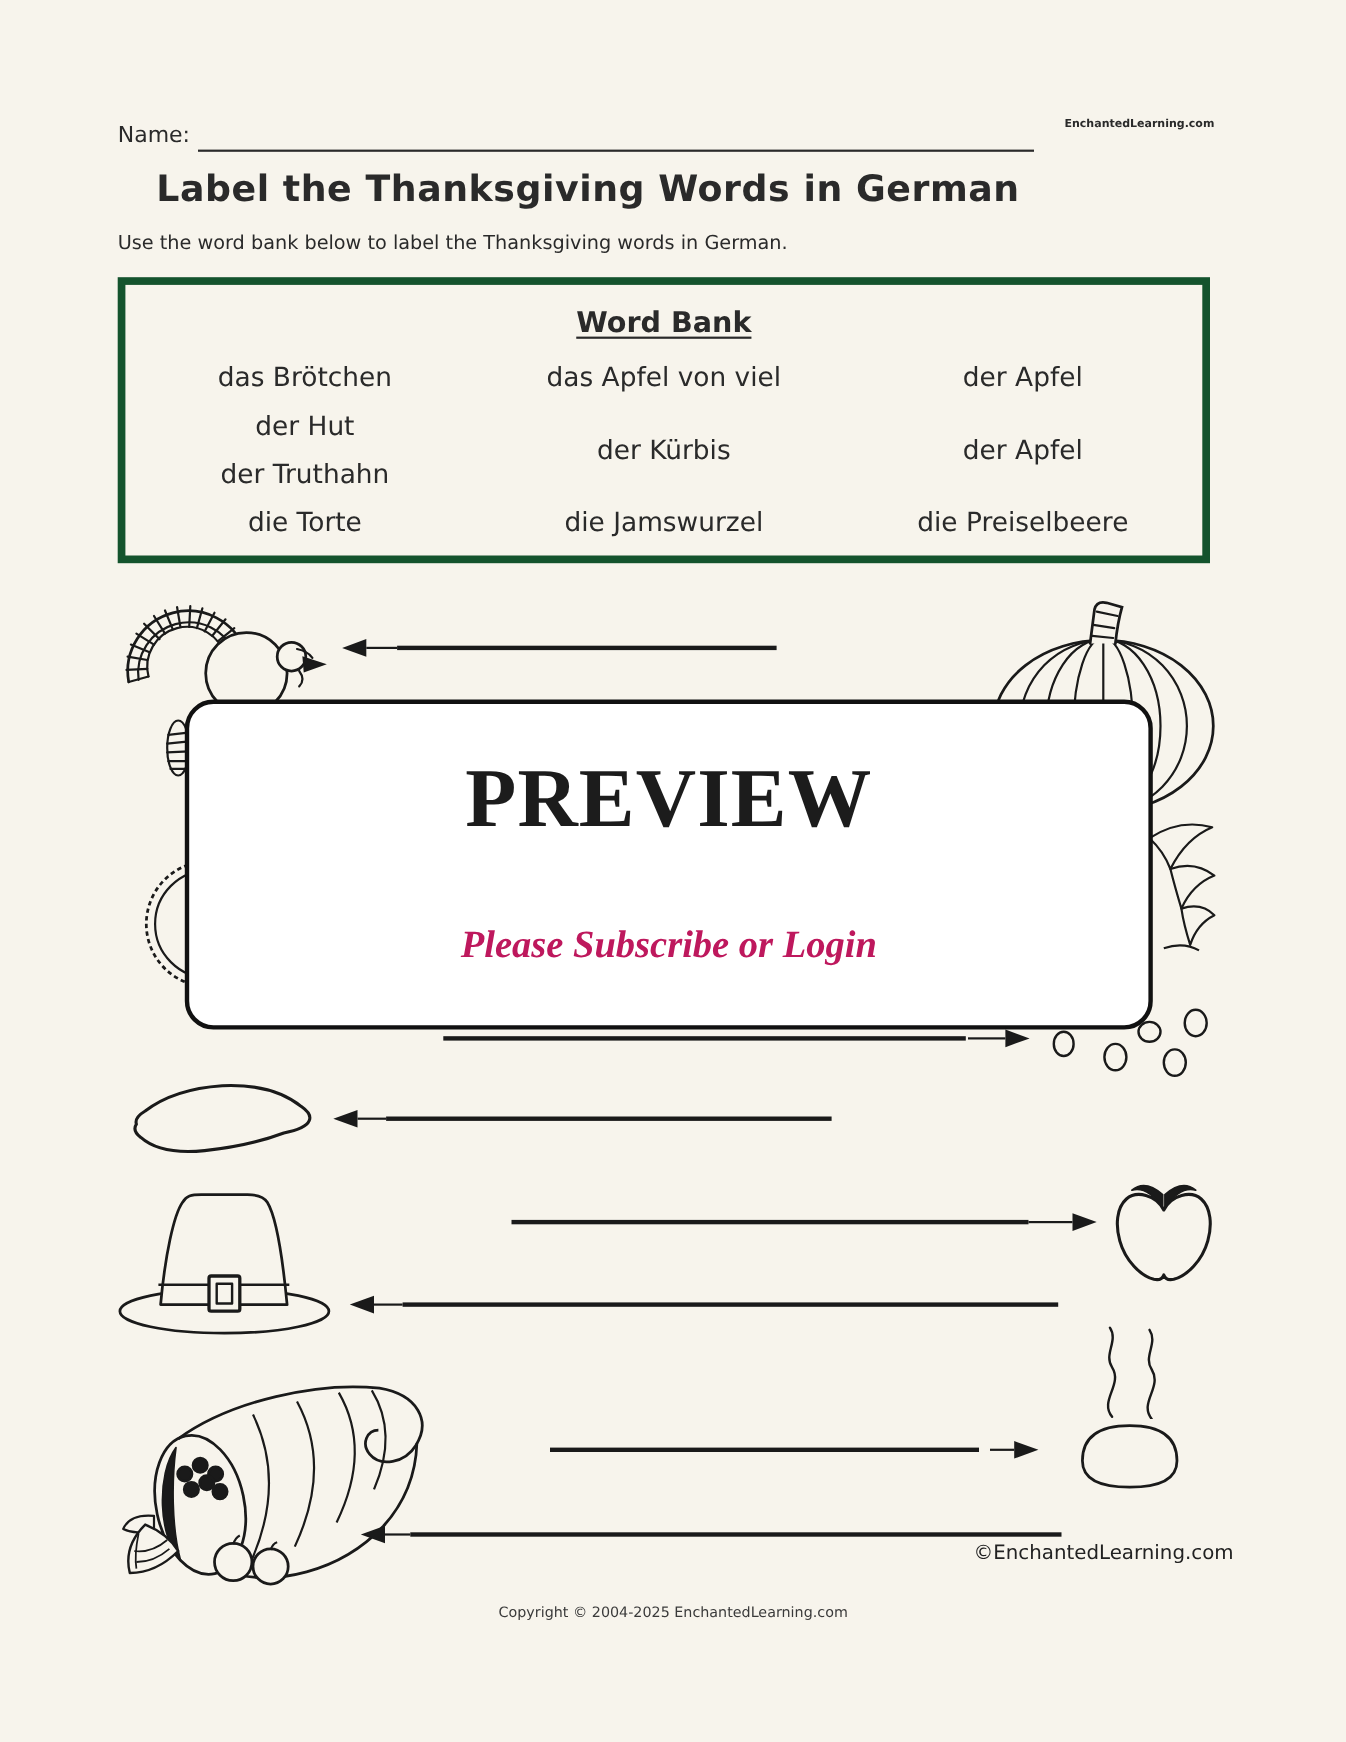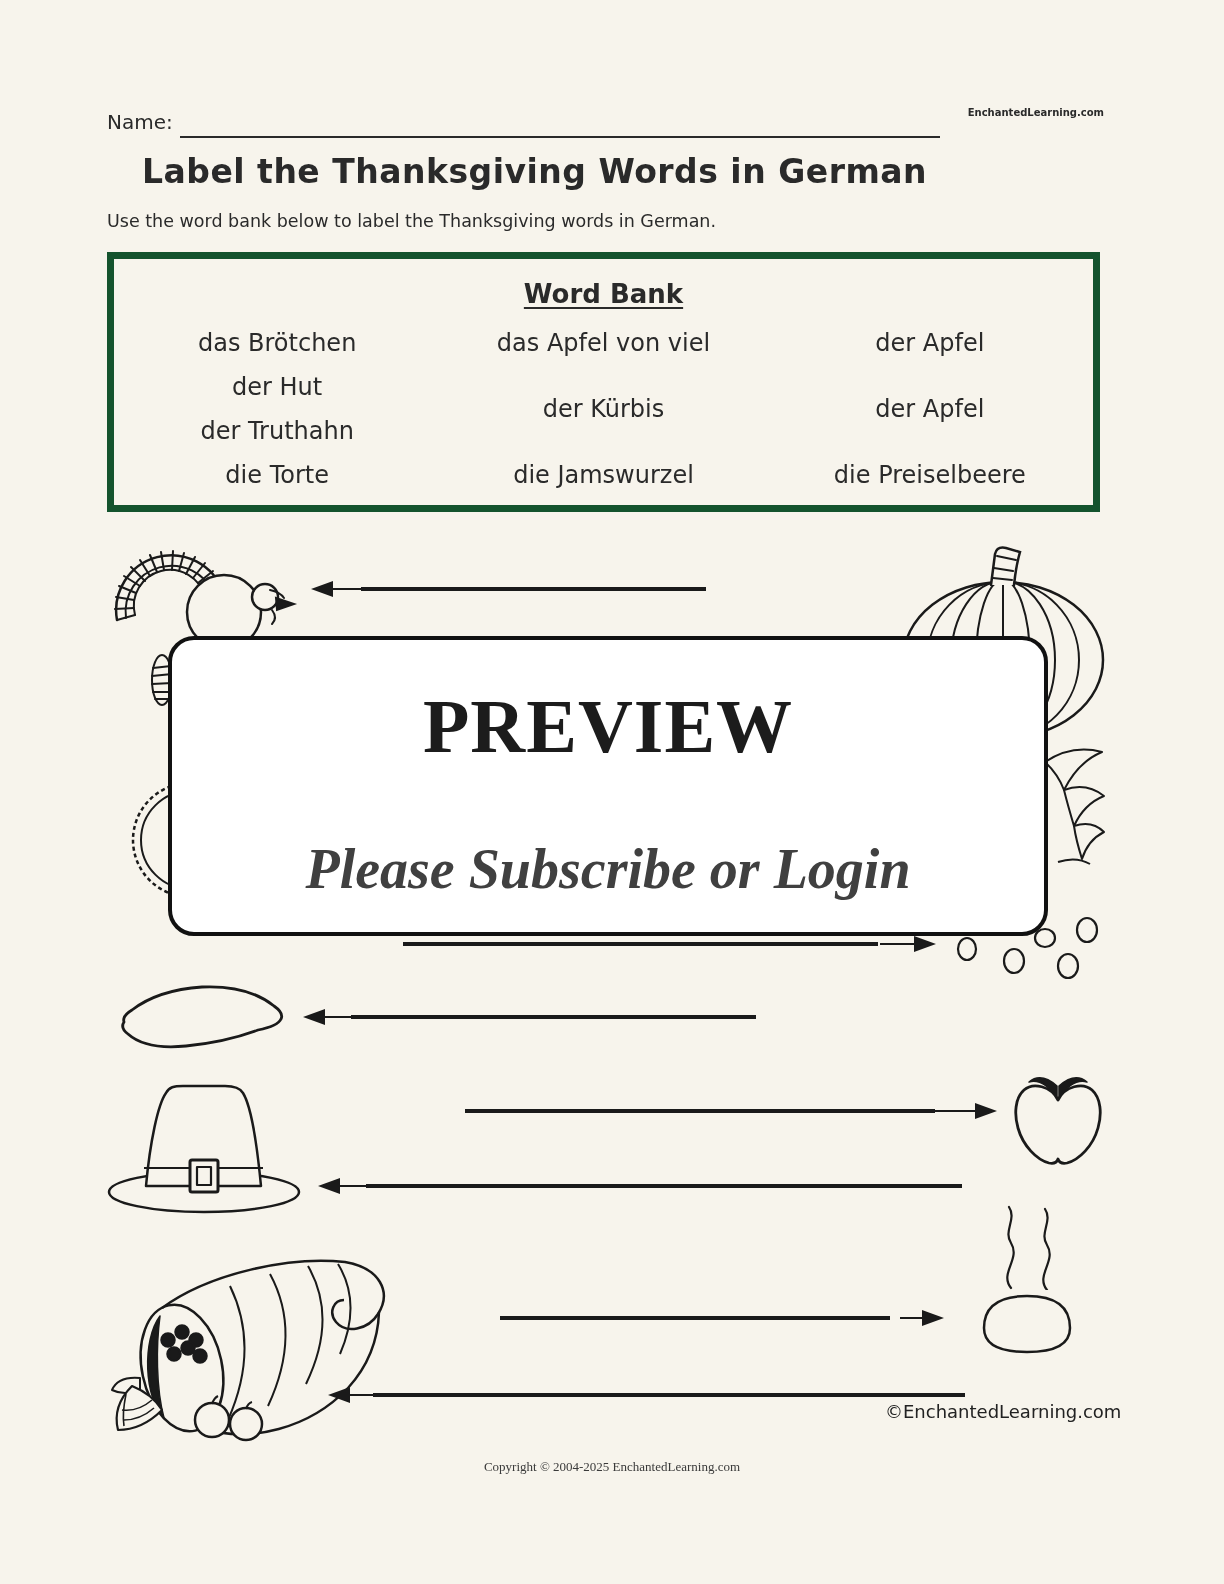--- a/index.html
+++ b/index.html
@@ -46,25 +46,25 @@
     left:168px; top:636px; width:880px; height:300px; z-index:5;
     background:#ffffff; border:4px solid #111111; border-radius:26px;
     display:flex; flex-direction:column; align-items:center; cursor:pointer;gap:35px;
   }
   .preview-title {
     margin-top:48px; font-family:"Liberation Serif", serif; font-weight:600;
     font-size:76px; line-height:1; letter-spacing:1px; color:#1c1c1c;
   }
   .preview-sub {
     margin-top:42px; font-family:"Liberation Serif", serif; font-style:italic;
-    font-weight:600; font-size:56px; line-height:1; color:#404040;
+    font-weight:600; font-size:35px; line-height:1; color:#be185d;
   }
 
   .watermark { left:885px; top:1401px; font-size:18px; color:#222; cursor:pointer; z-index:2; }
-  .copyright { left:0; top:1459px; width:100%; text-align:center; font-size:13px; color:#3a3a3a;font-family:Liberation Serif, serif; }
+  .copyright { left:0; top:1459px; width:100%; text-align:center; font-size:13px; color:#3a3a3a; }
 </style>
 </head>
 <body>
 
 <div class="page">
 
   <div class="abs name-label">Name:</div>
   <div class="abs name-line"></div>
   <div class="abs site-link">EnchantedLearning.com</div>
 

